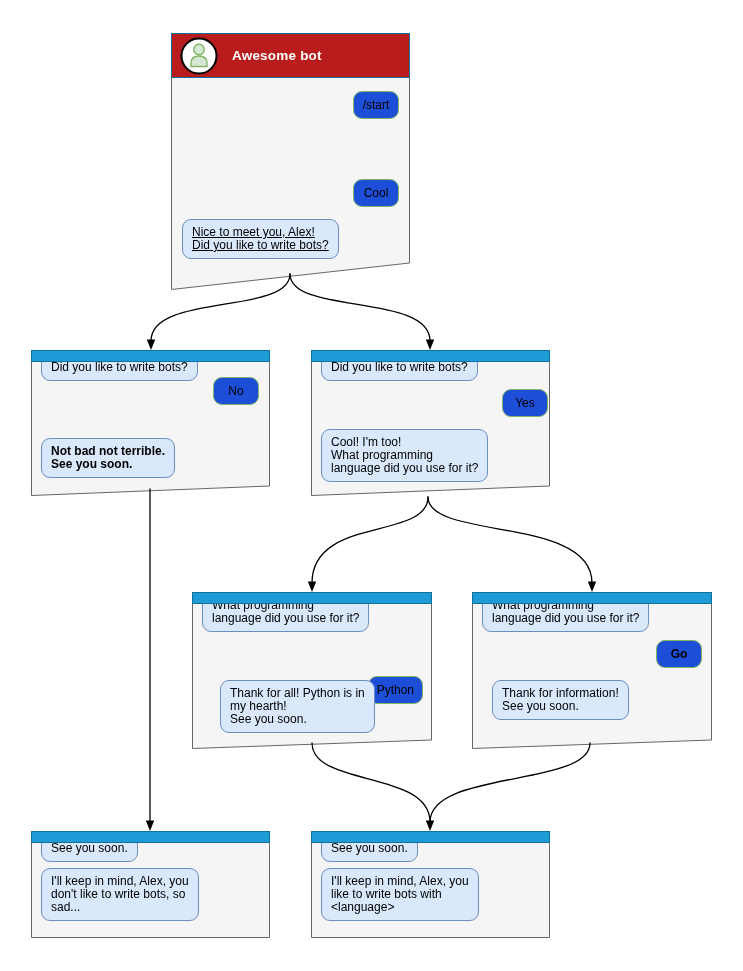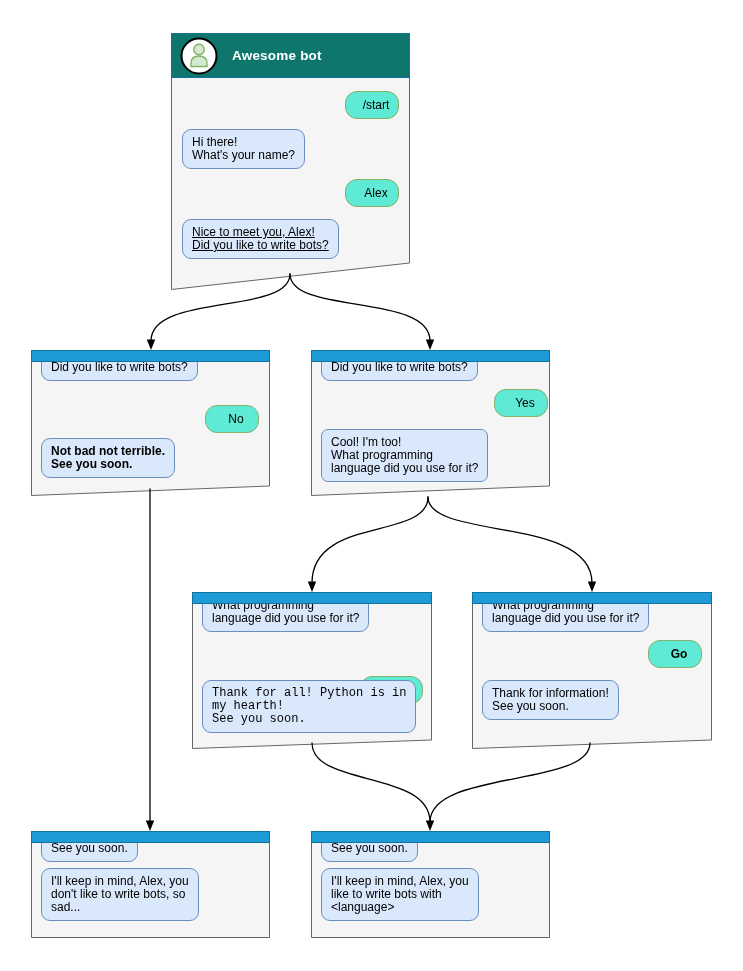--- a/index.html
+++ b/index.html
@@ -5,120 +5,118 @@
   html,body{margin:0;padding:0;background:#ffffff;}
   .canvas{
     position:relative;width:743px;height:971px;background:#ffffff;
     font-family:"Liberation Sans","DejaVu Sans",sans-serif;color:#000;
     overflow:hidden;
   }
   .window{position:absolute;}
   .frame{position:absolute;left:0;top:0;z-index:1;display:block;}
   .titlebar{
     position:absolute;left:0;top:0;width:100%;height:45px;z-index:3;
-    box-sizing:border-box;background:#0f766e;border:1px solid #10739e;
+    box-sizing:border-box;background:#b91c1c;border:1px solid #10739e;
     display:flex;align-items:center;
   }
   .bar{
     position:absolute;left:0;top:0;width:100%;height:12px;z-index:3;
     box-sizing:border-box;background:#1e9bd7;border:1px solid #10739e;
   }
   .avatar{
     width:38px;height:38px;margin-left:8px;flex:0 0 auto;
   }
   .window-title{
     margin-left:14px;color:#ffffff;font-weight:bold;font-size:13.5px;
     letter-spacing:.2px;
   }
   .bubble{
     position:absolute;z-index:2;white-space:pre-line;
     font-size:12px;line-height:13px;border-radius:9px;border:1px solid;
     padding:6px 9px;
   }
   .bubble.bot{background:#dae8fc;border-color:#6c8ebf;}
-  .bubble.user{background:#5eead4;border-color:#82b366;text-align:center;min-width:28px;padding:7px 8px 6px 16px;border-radius:12px;}
+  .bubble.user{background:#1d4ed8;border-color:#82b366;text-align:center;min-width:28px;padding:7px 8px 6px 8px;}
   
   .w-root   {left:171px;top:33px; width:239px;height:257px;}
   .w-no     {left:31px; top:350px;width:239px;height:146px;}
   .w-yes    {left:311px;top:350px;width:239px;height:146px;}
   .w-python {left:192px;top:592px;width:240px;height:157px;}
   .w-go     {left:472px;top:592px;width:240px;height:157px;}
   .w-end-no {left:31px; top:831px;width:239px;height:107px;}
   .w-end-yes{left:311px;top:831px;width:239px;height:107px;}
   .arrows{position:absolute;left:0;top:0;z-index:4;pointer-events:none;}
 </style>
 </head>
 <body>
 
 <div class="canvas">
 
   <div class="window w-root">
     <svg class="frame" width="239" height="257">
       <polygon points="0.5,0.5 238.5,0.5 238.5,230 0.5,256.5" fill="#f5f5f5" stroke="#666666" stroke-width="1"></polygon>
     </svg>
     <div class="bubble user" style="right:11px;top:58px;">/start</div>
-    <div class="bubble bot" style="left:11px;top:96px;">Hi there!
-What's your name?</div>
-    <div class="bubble user" style="right:11px;top:146px;">Alex</div>
+    <div class="bubble user" style="right:11px;top:146px;">Cool</div>
     <div class="bubble bot" style="left:11px;top:186px;text-decoration:underline;">Nice to meet you, Alex!
 Did you like to write bots?</div>
     <div class="titlebar">
       <svg class="avatar" viewBox="0 0 38 38">
         <circle cx="19" cy="19" r="17.5" fill="#ffffff" stroke="#000000" stroke-width="2"></circle>
         <path d="M11,29.5 L11,26.5 C11,21.5 14,19 19,19 C24,19 27,21.5 27,26.5 L27,29.5 Z" fill="#d5e8d4" stroke="#82b366" stroke-width="1.4"></path>
         <circle cx="19" cy="12.5" r="5.2" fill="#d5e8d4" stroke="#82b366" stroke-width="1.4"></circle>
       </svg>
       <span class="window-title">Awesome bot</span>
     </div>
   </div>
 
   <div class="window w-no">
     <svg class="frame" width="239" height="146">
       <polygon points="0.5,0.5 238.5,0.5 238.5,136 0.5,145.5" fill="#f5f5f5" stroke="#666666" stroke-width="1"></polygon>
     </svg>
     <div class="bubble bot" style="left:10px;top:4px;">Did you like to write bots?</div>
-    <div class="bubble user" style="right:11px;top:55px;text-align:center;">No</div>
+    <div class="bubble user" style="right:11px;top:27px;text-align:center;">No</div>
     <div class="bubble bot" style="left:10px;top:88px;font-weight:bold;">Not bad not terrible.
 See you soon.</div>
     <div class="bar"></div>
   </div>
 
   <div class="window w-yes">
     <svg class="frame" width="239" height="146">
       <polygon points="0.5,0.5 238.5,0.5 238.5,136 0.5,145.5" fill="#f5f5f5" stroke="#666666" stroke-width="1"></polygon>
     </svg>
     <div class="bubble bot" style="left:10px;top:4px;">Did you like to write bots?</div>
     <div class="bubble user" style="right:2px;top:39px;">Yes</div>
-    <div class="bubble bot" style="left:10px;top:79px;border-radius:7px;">Cool! I'm too!
+    <div class="bubble bot" style="left:10px;top:79px;">Cool! I'm too!
 What programming
 language did you use for it?</div>
     <div class="bar"></div>
   </div>
 
   <div class="window w-python">
     <svg class="frame" width="240" height="157">
       <polygon points="0.5,0.5 239.5,0.5 239.5,148 0.5,156.5" fill="#f5f5f5" stroke="#666666" stroke-width="1"></polygon>
     </svg>
     <div class="bubble bot" style="left:10px;top:0px;">What programming
 language did you use for it?</div>
     <div class="bubble user" style="right:9px;top:48px;margin-top:36px;">Python</div>
-    <div class="bubble bot" style="left:10px;top:88px;font-family:Liberation Mono, monospace;">Thank for all! Python is in
+    <div class="bubble bot" style="left:28px;top:88px;">Thank for all! Python is in
 my hearth!
 See you soon.</div>
     <div class="bar"></div>
   </div>
 
   <div class="window w-go">
     <svg class="frame" width="240" height="157">
       <polygon points="0.5,0.5 239.5,0.5 239.5,148 0.5,156.5" fill="#f5f5f5" stroke="#666666" stroke-width="1"></polygon>
     </svg>
     <div class="bubble bot" style="left:10px;top:0px;">What programming
 language did you use for it?</div>
     <div class="bubble user" style="right:10px;top:48px;font-weight:bold;">Go</div>
-    <div class="bubble bot" style="left:10px;top:88px;">Thank for information!
+    <div class="bubble bot" style="left:20px;top:88px;">Thank for information!
 See you soon.</div>
     <div class="bar"></div>
   </div>
 
   <div class="window w-end-no">
     <svg class="frame" width="239" height="107">
       <polygon points="0.5,0.5 238.5,0.5 238.5,106.5 0.5,106.5" fill="#f5f5f5" stroke="#666666" stroke-width="1"></polygon>
     </svg>
     <div class="bubble bot" style="left:10px;top:4px;">See you soon.</div>
     <div class="bubble bot" style="left:10px;top:37px;">I'll keep in mind, Alex, you

